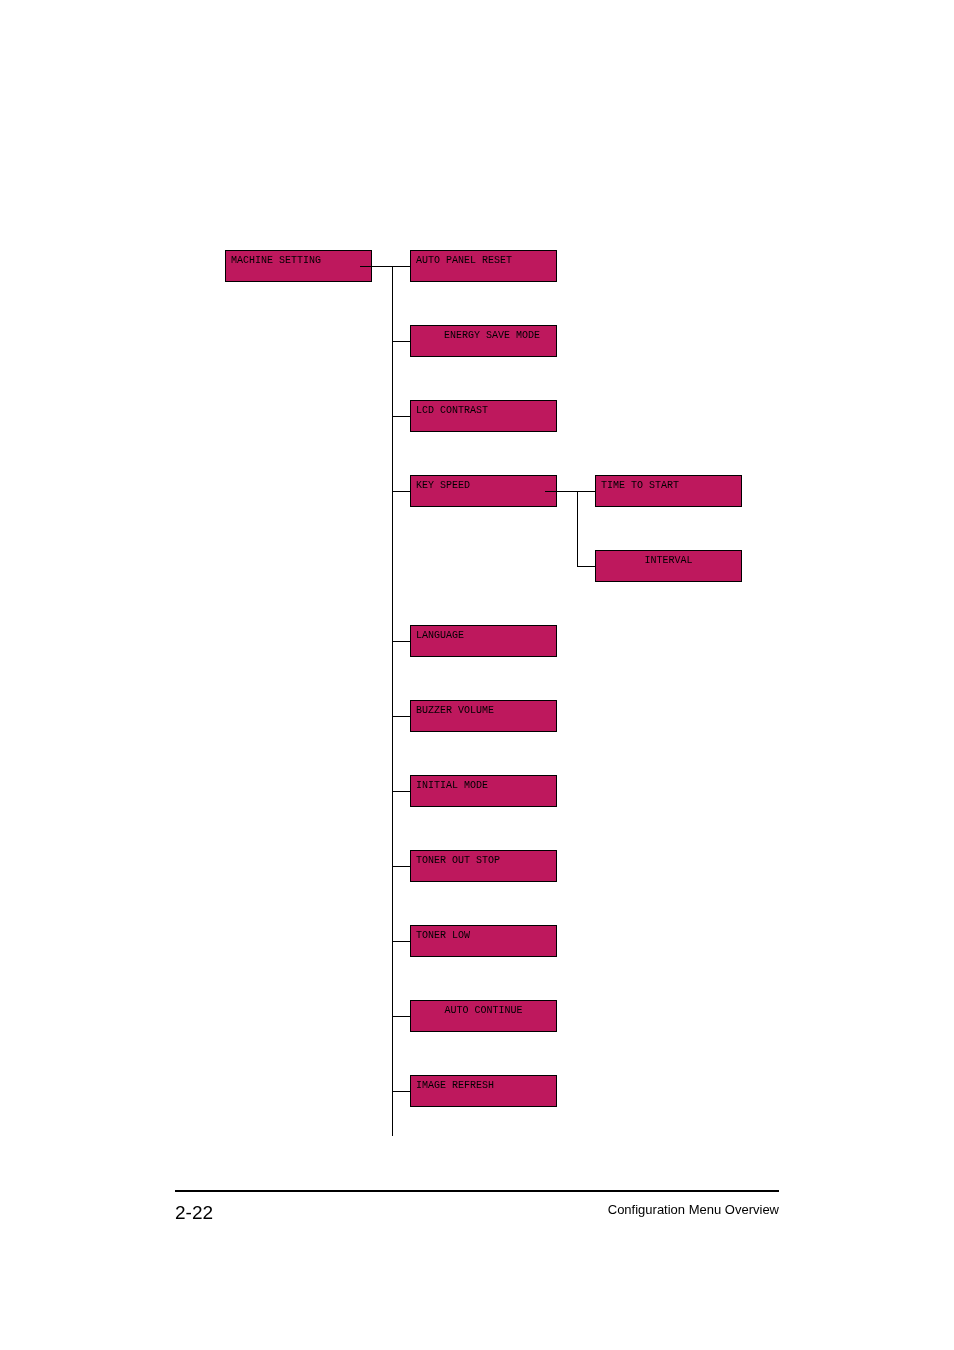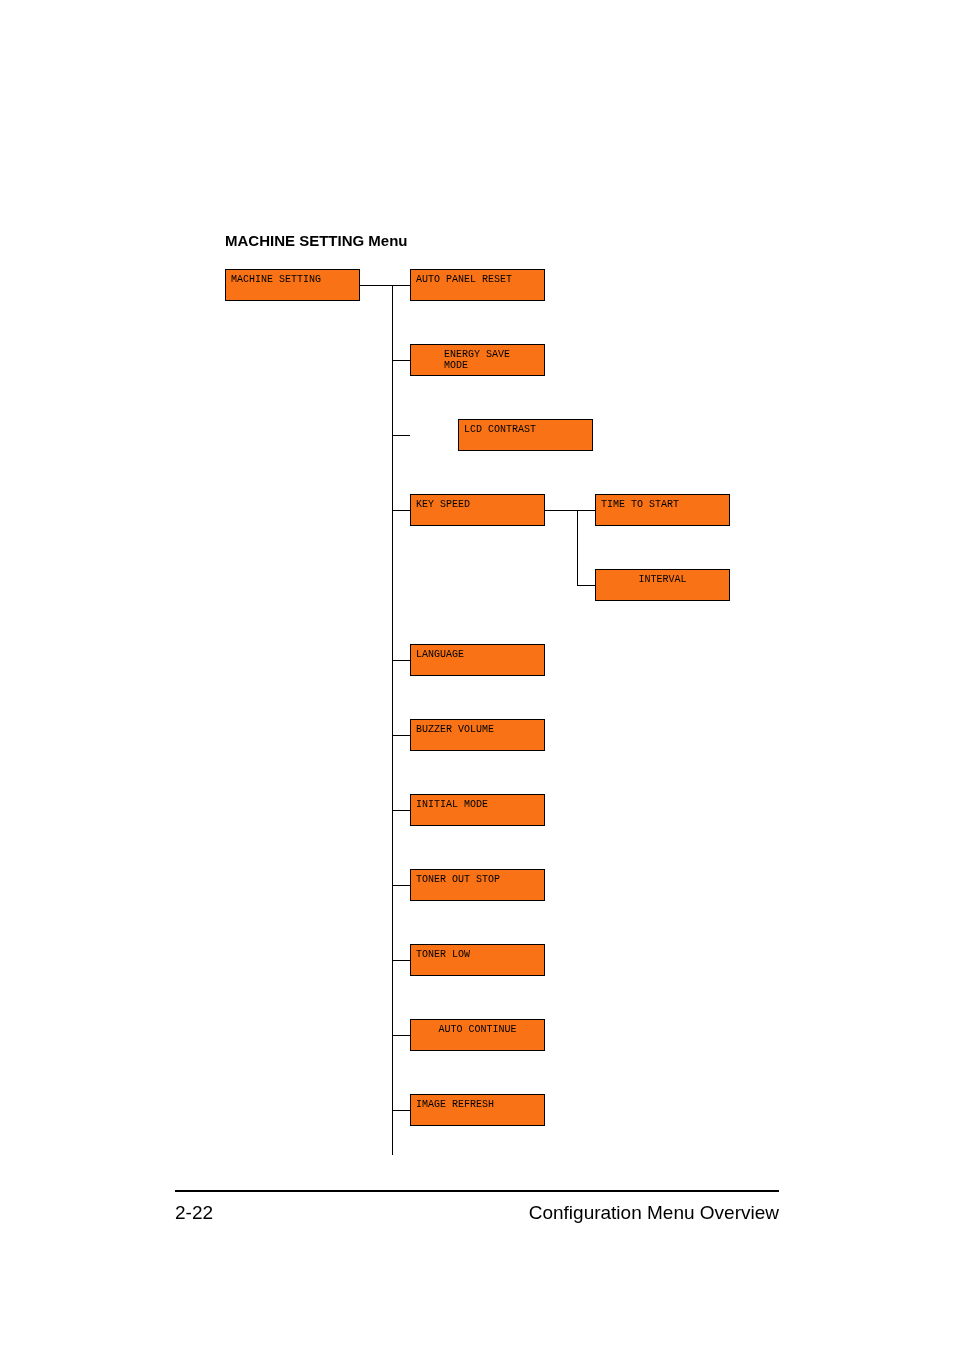--- a/index.html
+++ b/index.html
@@ -29,22 +29,22 @@
       position: relative;
       height: 890px;
       margin-top: 18px;
     }
     .node {
       position: absolute;
       border: 1px solid #000;
       font-family: "Courier New", Courier, monospace;
       font-size: 10px;
       padding: 4px 5px 16px 5px;
-      background: #f97316;
-      width: 135px;
+      background: #be185d;
+      width: 147px;
       height: 32px;
       line-height: 11px;
     }
     
     .hline {
       position: absolute;
       height: 1px;
       background: #000;
     }
     .vline {
@@ -57,46 +57,45 @@
       height: 2px;
       background: #000;
     }
     .footer-left {
       position: absolute;
       font-size: 19px;
       font-family: Arial, Helvetica, sans-serif;
     }
     .footer-right {
       position: absolute;
-      font-size: 19px;
+      font-size: 13px;
       font-family: Arial, Helvetica, sans-serif;
     }
   </style>
 </head>
 <body>
 
 <div class="content">
-  <div class="section-title">MACHINE SETTING Menu</div>
 
   <div class="diagram">
 
     <div class="node" style="left:0px; top:0px;">MACHINE SETTING</div>
 
     <div class="hline" style="left:135px; top:16px; width:32px;"></div>
 
     <div class="vline" style="left:167px; top:16px; height:870px;"></div>
 
     <div class="hline" style="left:167px; top:16px; width:18px;"></div>
     <div class="node" style="left:185px; top:0px;">AUTO PANEL RESET</div>
 
     <div class="hline" style="left:167px; top:91px; width:18px;"></div>
     <div class="node" style="left:185px; top:75px;padding-left:33px;">ENERGY SAVE MODE</div>
 
     <div class="hline" style="left:167px; top:166px; width:18px;"></div>
-    <div class="node" style="left:185px; top:150px;margin-left:48px;">LCD CONTRAST</div>
+    <div class="node" style="left:185px; top:150px;">LCD CONTRAST</div>
 
     <div class="hline" style="left:167px; top:241px; width:18px;"></div>
     <div class="node" style="left:185px; top:225px;">KEY SPEED</div>
 
     <div class="hline" style="left:320px; top:241px; width:32px;"></div>
     <div class="vline" style="left:352px; top:241px; height:75px;"></div>
 
     <div class="hline" style="left:352px; top:241px; width:18px;"></div>
     <div class="node" style="left:370px; top:225px;">TIME TO START</div>
 

